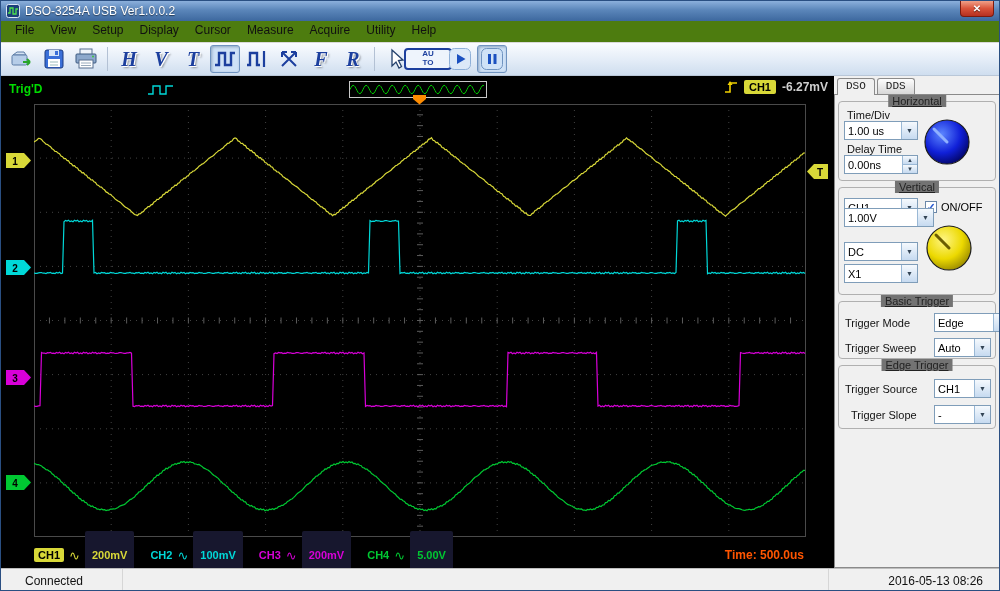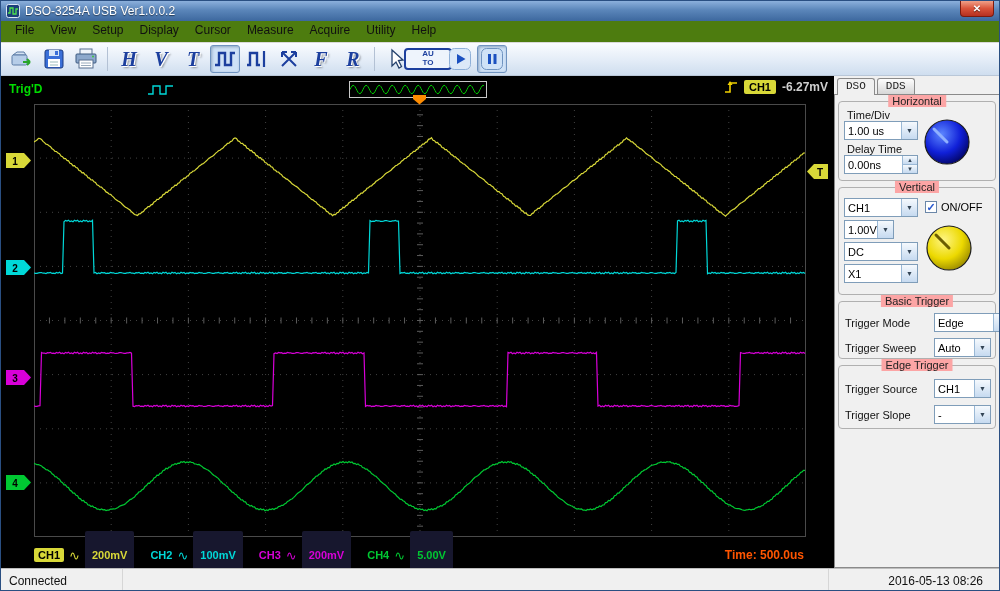--- a/index.html
+++ b/index.html
@@ -76,22 +76,22 @@
   .time-display { color:#ff5500; font-weight:bold; font-size:12px; margin-left:auto; margin-right:30px; }
 
   
   .tabs { position:absolute; left:836px; top:77px; display:flex; gap:2px; z-index:3; }
   .tab { font-size:11px; padding:1px 8px; height:16px; border:1px solid #8b8b8b; border-bottom:none;
     border-radius:3px 3px 0 0; background:linear-gradient(#fdfdfd,#d7d7d7); color:#222; cursor:default;font-family:Liberation Mono, monospace; }
   .tab.active { background:#f0f0f0; height:17px; margin-bottom:-1px; }
   .panel { position:absolute; left:833px; top:93px; width:166px; height:474px;
     background:#f0f0f0; border:1px solid #8a8a8a; }
   .group { position:absolute; border:1px solid #b0b0b0; border-radius:4px; }
-  .gtitle { position:absolute; top:-7px; left:50%; transform:translateX(-50%); background:#fca5a5;
-    padding:0 4px; font-size:11px; color:#222; white-space:nowrap; }
+  .gtitle { position:absolute; top:-7px; left:50%; transform:translateX(-50%); background:#737373;
+    padding:0 4px; font-size:11px; color:#222; white-space:nowrap;text-decoration:underline; }
   .flabel { position:absolute; font-size:11px; color:#111; white-space:nowrap; }
   .sel { position:absolute; height:19px; background:#fff; border:1px solid #7f9db9;
     display:flex; align-items:center; font-size:11px; cursor:default; }
   .sel .val { flex:1; padding:0 3px; overflow:hidden; white-space:nowrap; }
   .sel .arr { width:16px; align-self:stretch; background:linear-gradient(#f5f9fd,#c6daf0);
     border-left:1px solid #9ab8d5; display:flex; align-items:center; justify-content:center;
     font-size:7px; color:#345; }
   .spinner { position:absolute; height:19px; background:#fff; border:1px solid #7f9db9;
     display:flex; font-size:11px; cursor:default; }
   .spinner .val { flex:1; padding:0 3px; display:flex; align-items:center; white-space:nowrap; }
@@ -101,21 +101,21 @@
   .sb + .sb { border-top:1px solid #9ab8d5; }
   .knob { position:absolute; cursor:default; }
   .cb-wrap { position:absolute; display:flex; align-items:center; gap:4px; cursor:default; }
   .cb { width:12px; height:12px; background:#fff; border:1px solid #6b87a8; font-size:11px;
     color:#2a5ad0; display:flex; align-items:center; justify-content:center; font-weight:bold; line-height:1; }
   .cb-label { font-size:11px; }
 
   
   .statusbar { position:absolute; left:0; top:567px; width:100%; height:24px; background:#f0f0f0;
     border-top:1px solid #bdbdbd; display:flex; align-items:center; font-size:12px; color:#111; }
-  .sb-cell { height:100%; display:flex; align-items:center; padding:0 8px; border-right:1px solid #d6d6d6; }
+  .sb-cell { height:100%; display:flex; align-items:center; padding:0 24px; border-right:1px solid #d6d6d6; }
   .sb-conn { width:122px; }
   .sb-acq { width:185px; }
   .sb-spacer { flex:1; height:100%; border-right:1px solid #d6d6d6; }
   .sb-date { width:170px; justify-content:flex-end; border-right:none; padding-right:16px; }
 </style>
 </head>
 <body>
 
 <div class="app">
 
@@ -454,21 +454,21 @@
     <div class="group" style="left:3px; top:92px; width:158px; height:108px">
       <span class="gtitle">Vertical</span>
       <div class="sel" style="left:5px; top:10px; width:74px">
         <span class="val">CH1</span>
         <span class="arr">▼</span>
       </div>
       <label class="cb-wrap" style="left:86px; top:13px">
         <span class="cb">✓</span>
         <span class="cb-label">ON/OFF</span>
       </label>
-      <div class="sel" style="left:5px; top:32px; width:50px">
+      <div class="sel" style="left:5px; top:20px; width:90px">
         <span class="val">1.00V</span>
         <span class="arr">▼</span>
       </div>
       <div class="sel" style="left:5px; top:54px; width:74px">
         <span class="val">DC</span>
         <span class="arr">▼</span>
       </div>
       <div class="sel" style="left:5px; top:76px; width:74px">
         <span class="val">X1</span>
         <span class="arr">▼</span>
@@ -500,21 +500,21 @@
       </div>
     </div>
 
     <div class="group" style="left:3px; top:270px; width:158px; height:64px">
       <span class="gtitle">Edge Trigger</span>
       <span class="flabel" style="left:6px; top:17px">Trigger Source</span>
       <div class="sel" style="left:95px; top:13px; width:57px">
         <span class="val">CH1</span>
         <span class="arr">▼</span>
       </div>
-      <span class="flabel" style="left:6px; top:43px">Trigger Slope</span>
+      <span class="flabel" style="left:12px; top:43px">Trigger Slope</span>
       <div class="sel" style="left:95px; top:39px; width:57px">
         <span class="val">-</span>
         <span class="arr">▼</span>
       </div>
     </div>
   </div>
 
   <div class="statusbar">
     <div class="sb-cell sb-conn">Connected</div>
     <div class="sb-spacer"></div>

